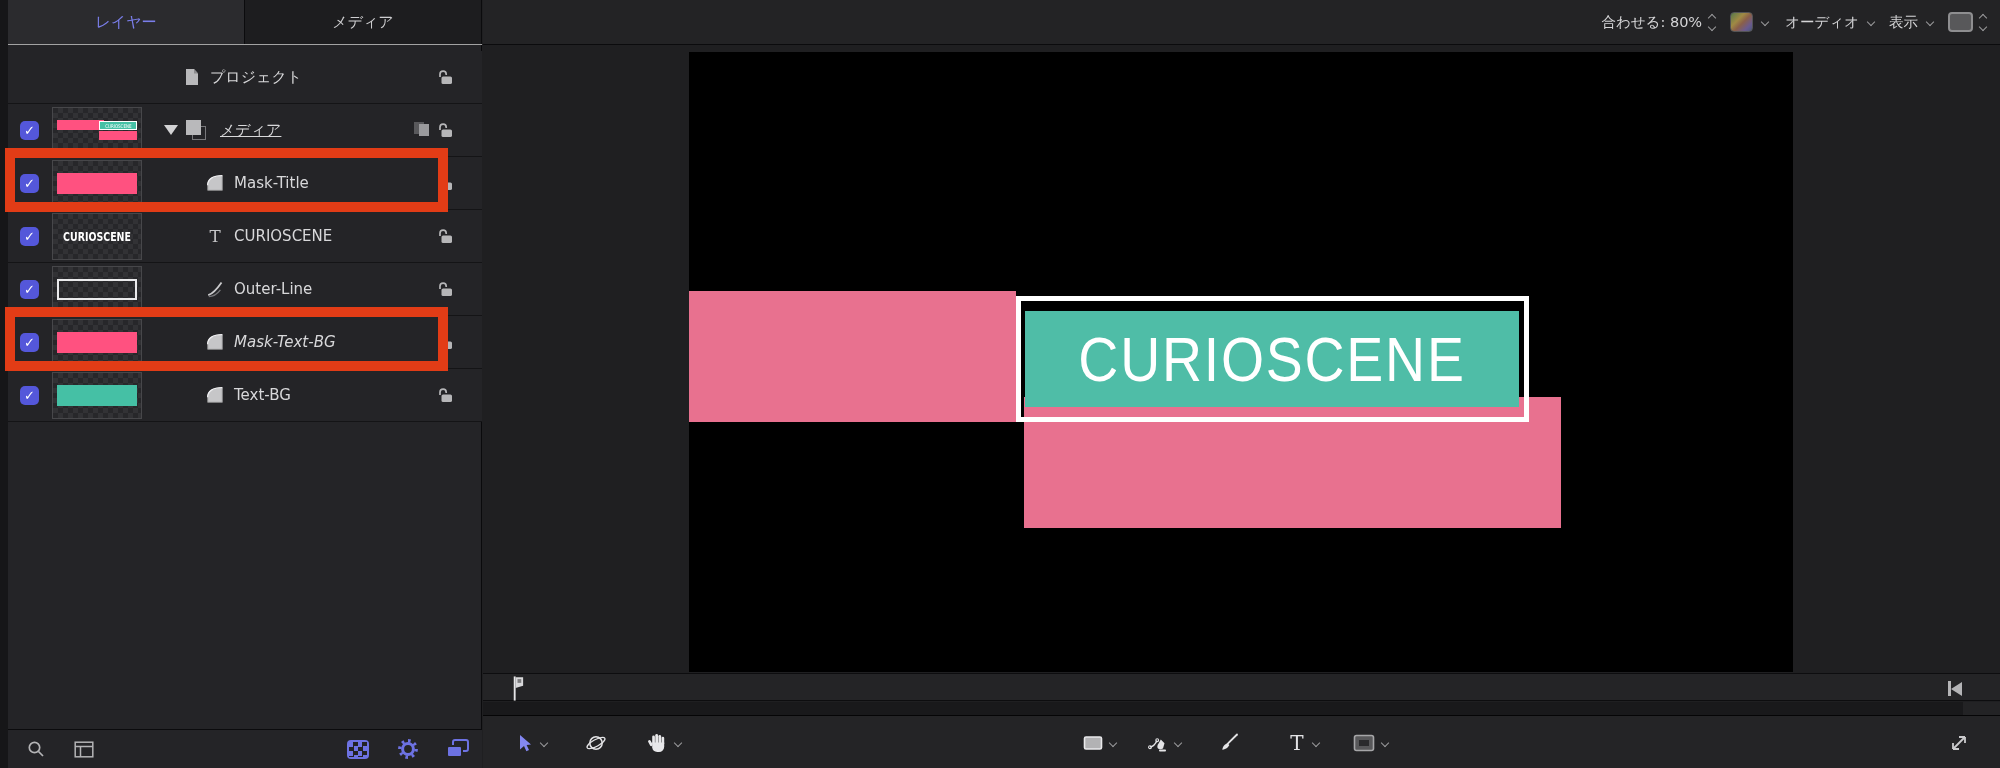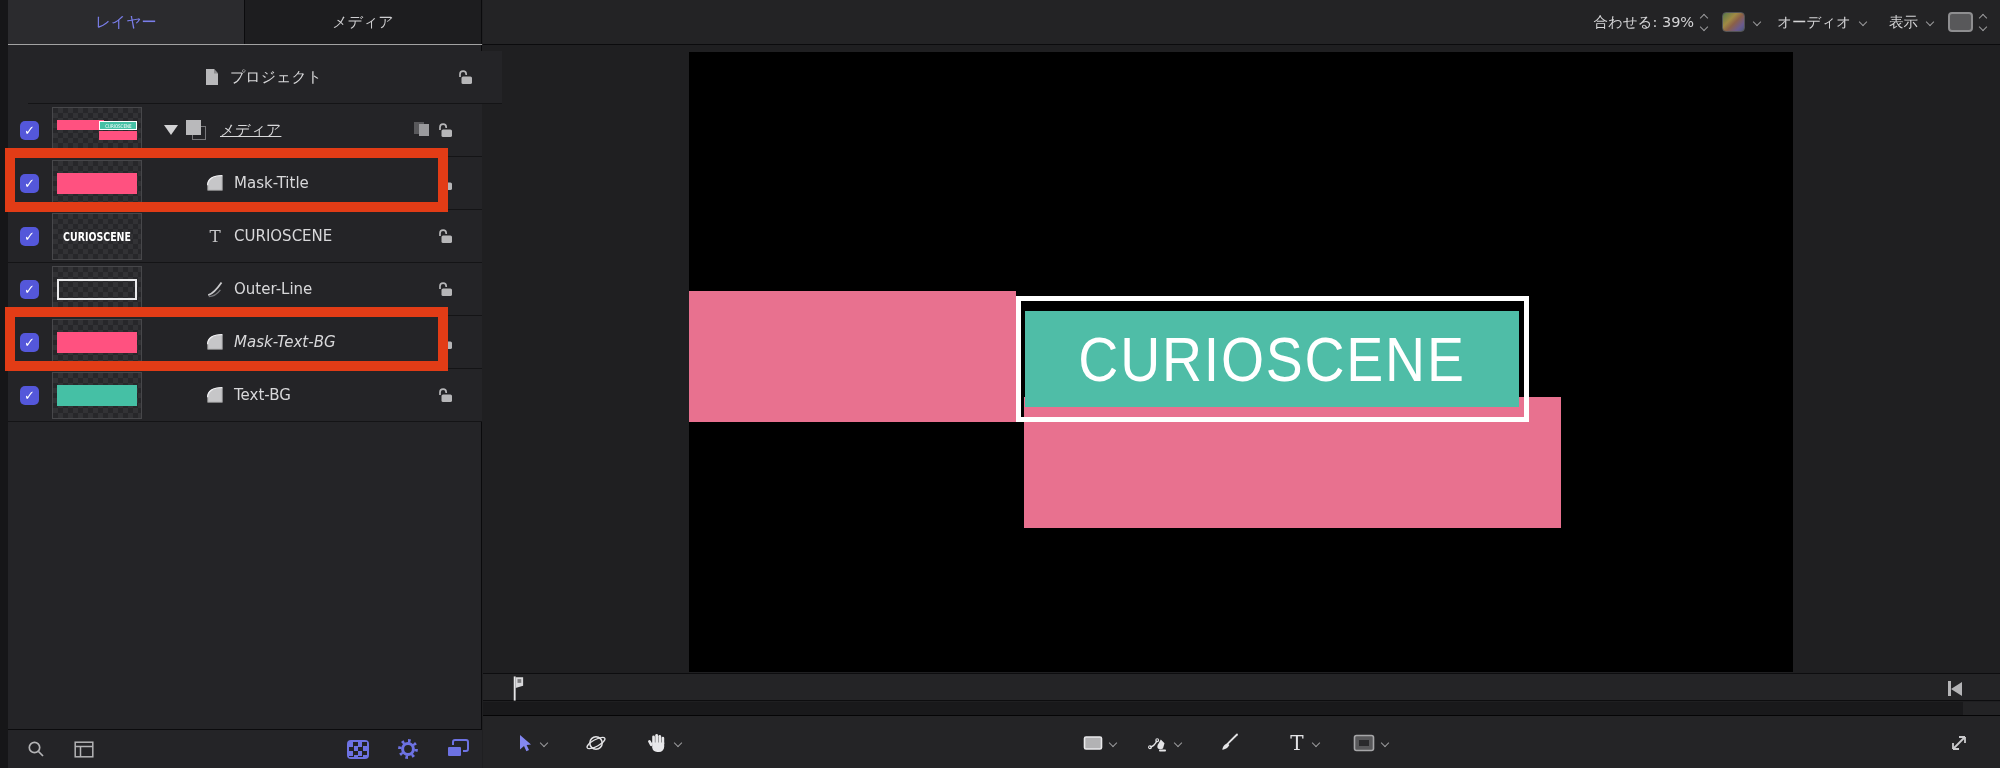--- a/index.html
+++ b/index.html
@@ -194,21 +194,21 @@
 <div class="app">
 
   <aside class="sidebar">
     <div class="left-edge"></div>
 
     <div class="tabbar">
       <div class="tab active">レイヤー</div>
       <div class="tab">メディア</div>
     </div>
 
-    <div class="row" style="top:51px;margin-left:20px;">
+    <div class="row" style="top:51px;">
       <svg class="type-icon" style="left:176px; width:16px; height:18px;">
           <use href="#i-file"></use>
         </svg>
       <span class="row-label" style="left:202px;">プロジェクト</span>
       <svg class="lock">
           <use href="#i-lock"></use>
         </svg>
     </div>
 
     <div class="row" style="top:104px;">
@@ -330,30 +330,30 @@
             <span class="ft"></span>
           </span>
         </span>
     </div>
   </aside>
 
   <div class="hl-box" style="top:148px;"></div>
   <div class="hl-box" style="top:307px;"></div>
 
   <div class="canvas-header">
-    <span>合わせる: 39%</span>
+    <span>合わせる: 80%</span>
     <span class="stepper">
       <span class="chv up"></span>
         <span class="chv down"></span>
       </span>
     <span class="swatch" style="margin-left:6px;"></span>
     <span class="chv down"></span>
     <span style="margin-left:8px;">オーディオ</span>
     <span class="chv down"></span>
-    <span style="margin-left:14px;">表示</span>
+    <span style="margin-left:6px;">表示</span>
     <span class="chv down"></span>
     <span class="graybtn" style="margin-left:6px;">
       <span class="inner"></span></span>
     <span class="stepper">
       <span class="chv up"></span>
         <span class="chv down"></span>
       </span>
   </div>
 
   <div class="stage"></div>

